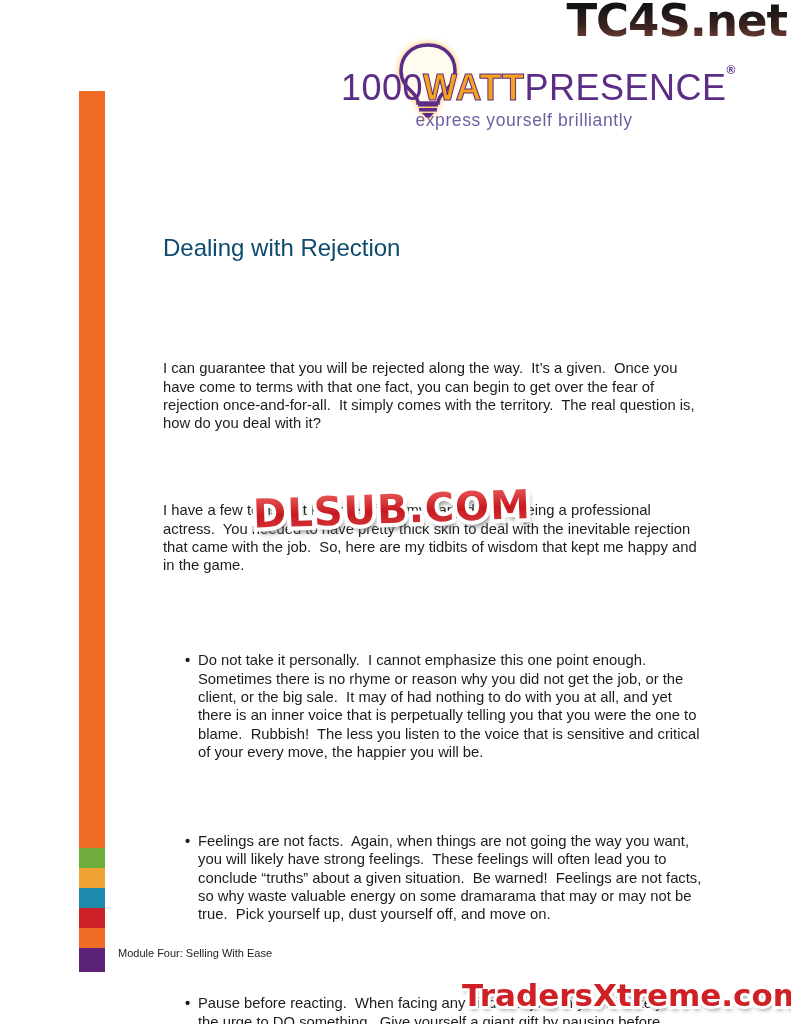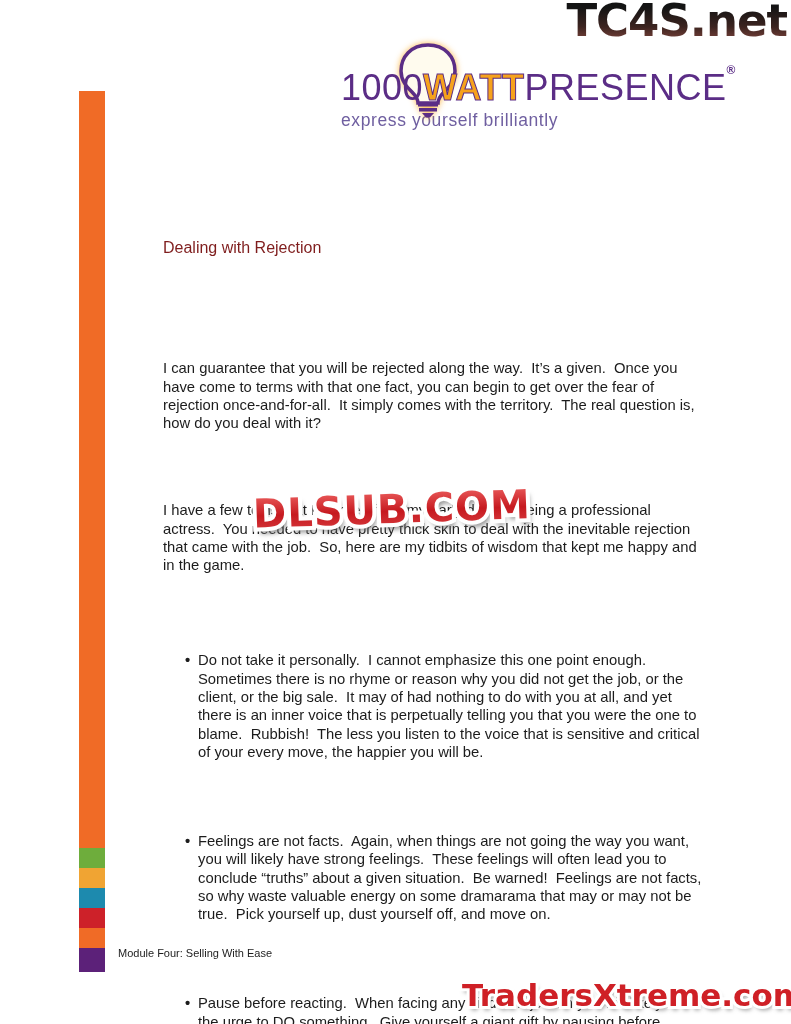--- a/index.html
+++ b/index.html
@@ -38,40 +38,40 @@
   }
   .logo-reg {
     color:#5b2d86; font-size:12px; font-weight:700;
     vertical-align:26px; z-index:1; position:relative;
   }
   .bulb-svg {
     position:absolute; left:37px; top:-6px; z-index:0;
     filter:drop-shadow(0 0 3px rgba(250,170,40,0.85));
   }
   .logo-tagline {
-    margin-top:0px; text-align:left;
+    margin-top:0px; text-align:center;
     font-size:17.5px; letter-spacing:0.6px;
     color:#6f5fa0; padding-right:12px;
   }
 
   
   .sidebar { position:absolute; left:79px; top:91px; width:26px; }
   .sidebar .bar { width:26px; height:757px; }
   .sidebar .sq { width:26px; height:20px; }
   .sidebar .sq:last-child { height:24px; }
 
   
   .content {
     position:absolute; left:163px; top:196px; width:541px;
     font-size:14.8px; line-height:18.3px; color:#1c1c1c;
     white-space:pre-wrap;
   }
   .doc-title {
-    font-size:16px; font-weight:400; line-height:30px;
-    color:#7f1d1d; margin-bottom:42px;
+    font-size:24px; font-weight:400; line-height:30px;
+    color:#0c4a6e; margin-bottom:42px;
   }
   .para { margin-bottom:32px; }
   .para.p2 { margin-bottom:22px; }
   .bullet-row { display:flex; margin-left:22px; margin-bottom:16px; }
   .bullet-dot { width:13px; flex:none; font-weight:700; }
   .bullet-body { flex:1; }
   .bullet-lead { font-weight:400; }
   .footer-text {
     position:absolute; left:118px; top:947px;
     font-size:11px; color:#1c1c1c;

